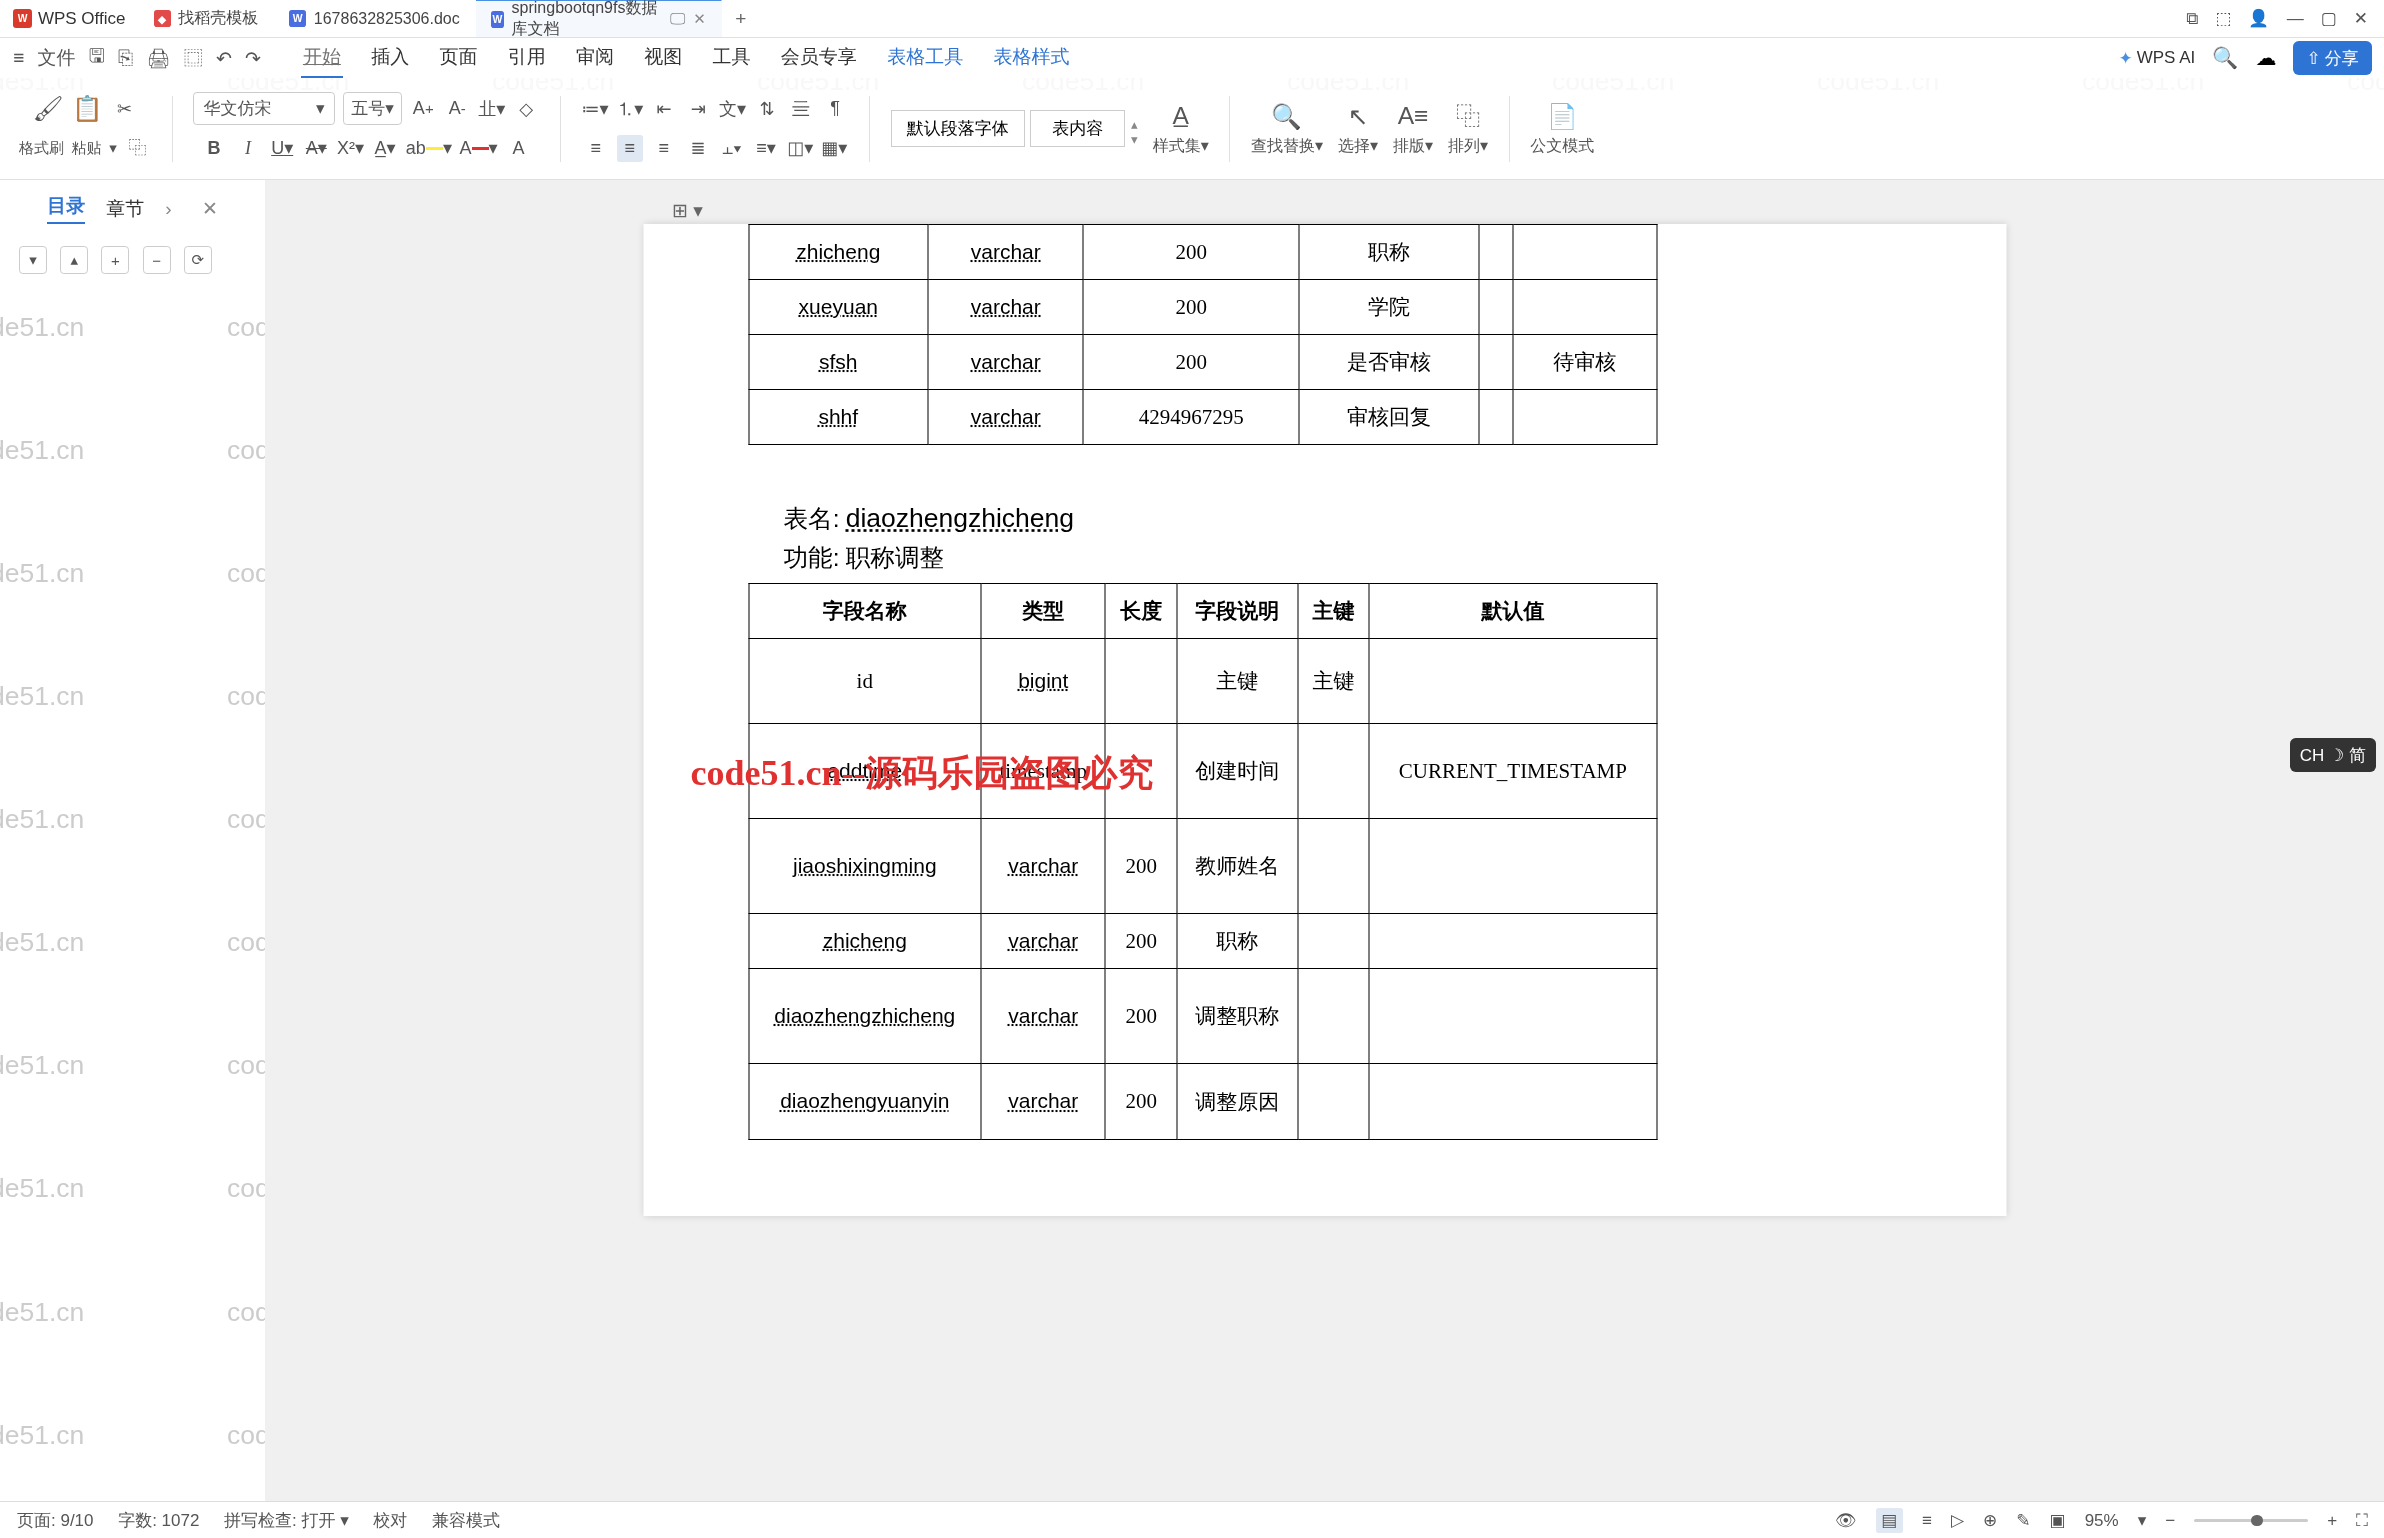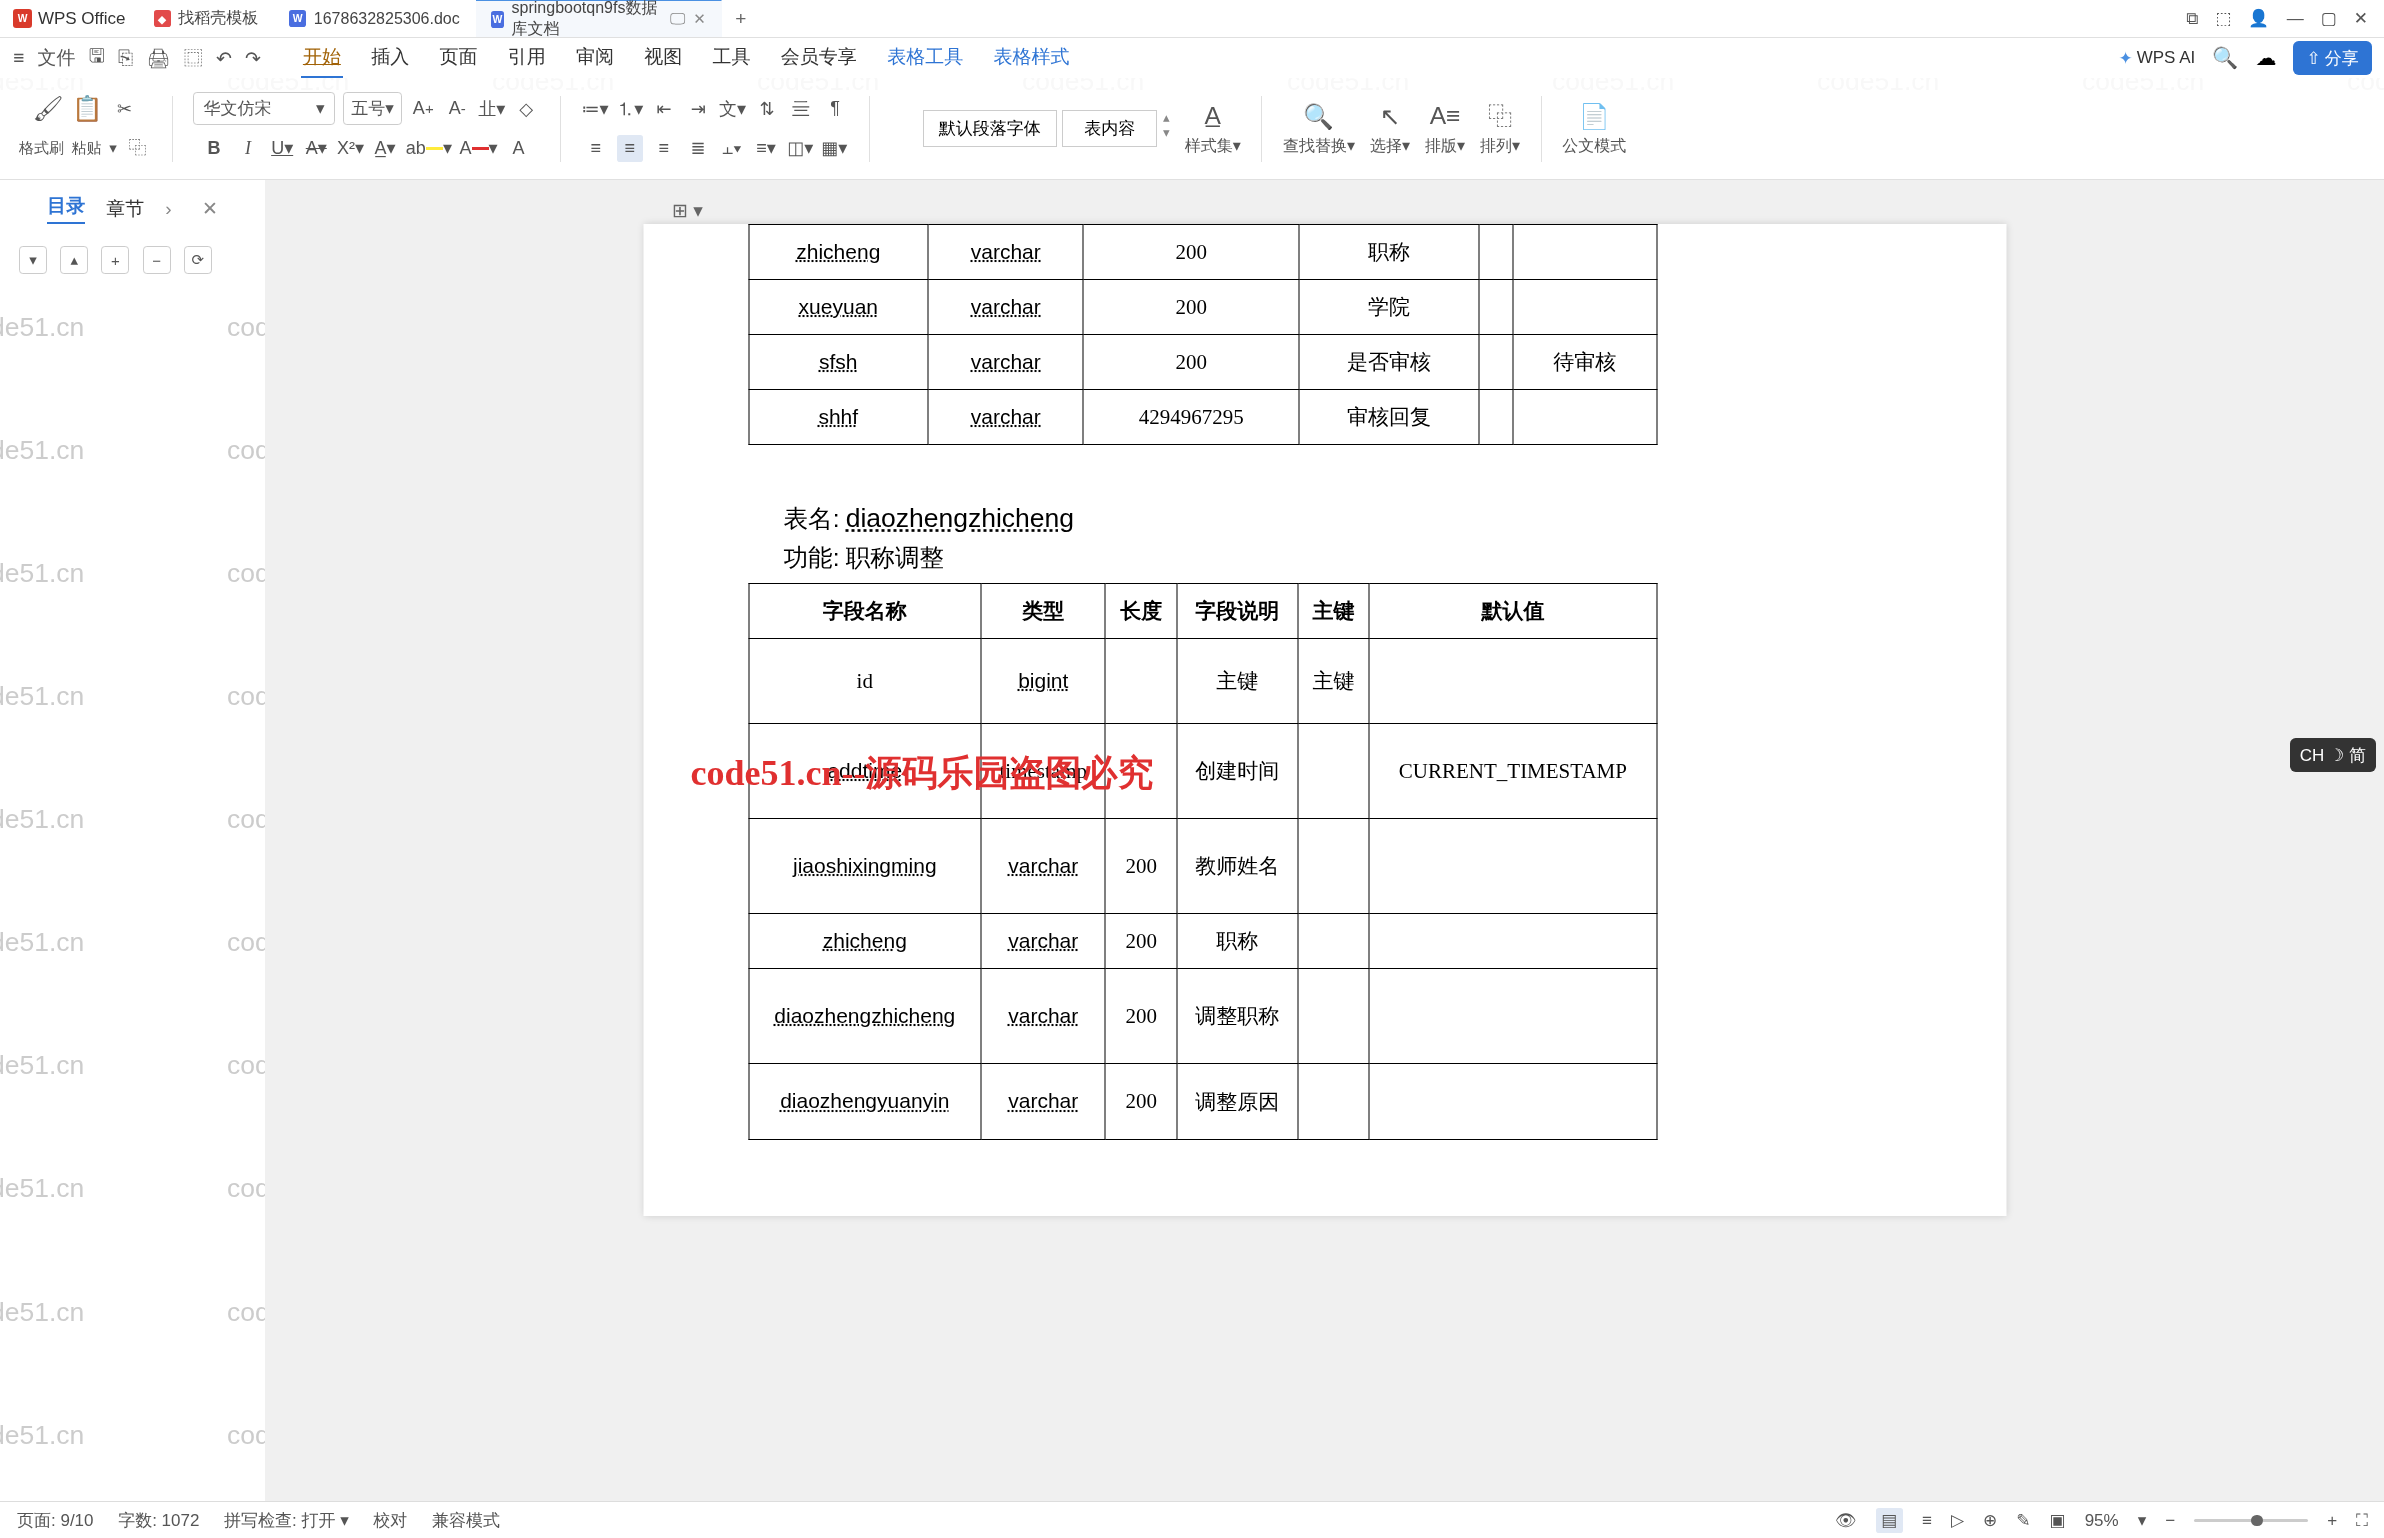--- a/index.html
+++ b/index.html
@@ -24,21 +24,21 @@
 .add-tab { width:38px; display:flex; align-items:center; justify-content:center; color:#666; font-size:19px; cursor:pointer; }
 .win-ctrl { margin-left:auto; display:flex; align-items:center; gap:17px; padding-right:17px; }
 .win-ctrl span { color:#555; font-size:17px; }
 
 
 .menubar { height:40px; display:flex; align-items:center; padding:0 13.2px; gap:21px; position:relative; z-index:2; background:#fff; }
 .menubar .left { display:flex; align-items:center; gap:13.2px; }
 .menubar .left span { color:#555; font-size:19px; }
 .menubar .menus { display:flex; gap:26.5px; margin-left:19px; }
 .menubar .menus span { font-size:19px; color:#333; cursor:pointer; padding:5.7px 1.9px; }
-.menubar .menus span.active { color:#a16207; border-bottom:2.8px solid #2e74d4;text-decoration:underline; }
+.menubar .menus span.active { color:#737373; border-bottom:2.8px solid #2e74d4;text-decoration:underline; }
 .menubar .menus span.blue { color:#2e74d4; }
 .menubar .right { margin-left:auto; display:flex; align-items:center; gap:17px; }
 .wps-ai { display:flex; align-items:center; gap:3.8px; font-size:17px; color:#333; }
 .share-btn { background:#2e74d4; color:#fff; padding:5.7px 13.2px; border-radius:5.7px; font-size:17px; display:flex; align-items:center; gap:3.8px; }
 
 
 .ribbon { height:102px; border-bottom:0.9px solid #e0e0e0; display:flex; align-items:center; padding:0 19px; gap:15px; position:relative; z-index:2; background:rgba(255,255,255,0.85); }
 .rg { display:flex; flex-direction:column; align-items:center; gap:1.9px; font-size:15px; color:#555; }
 .rg .top { display:flex; align-items:center; gap:7.6px; height:38px; }
 .rg .bot { display:flex; align-items:center; gap:7.6px; height:38px; }
@@ -46,21 +46,21 @@
 .sep { width:0.9px; height:66px; background:#e0e0e0; margin:0 5.7px; }
 .font-sel { border:0.9px solid #ccc; border-radius:3.8px; padding:3.8px 9.5px; font-size:17px; min-width:142px; display:flex; justify-content:space-between; align-items:center; background:#fff; }
 .size-sel { border:0.9px solid #ccc; border-radius:3.8px; padding:3.8px 7.6px; font-size:17px; min-width:57px; display:flex; justify-content:space-between; align-items:center; background:#fff; }
 .tbtn { min-width:26.5px; height:26.5px; display:flex; align-items:center; justify-content:center; color:#555; font-size:18px; cursor:pointer; }
 .tbtn.b { font-weight:bold; }
 .tbtn.i { font-style:italic; font-family:serif; }
 .tbtn.u { text-decoration:underline; }
 .tbtn.s { text-decoration:line-through; }
 .color-bar { height:2.8px; width:17px; display:block; }
 .table-sel { display:flex; flex-direction:column; gap:5.7px; }
-.table-sel .row { display:flex; gap:5.7px; align-items:flex-start;margin-left:32px; }
+.table-sel .row { display:flex; gap:5.7px; align-items:flex-end; }
 .table-box { border:0.9px solid #ccc; padding:5.7px 15px; font-size:17px; min-width:132px; text-align:center; background:#fff; }
 .table-box.small { min-width:95px; }
 .vr { display:flex; flex-direction:column; align-items:center; gap:3.8px; }
 .vr .lbl { font-size:16px; color:#555; }
 
 
 .sidebar { position:absolute; left:0; top:180px; width:265px; height:57px; background:#fff; display:flex; align-items:center; padding:0 19px; gap:21px; z-index:2;justify-content:center; }
 .sidebar span { font-size:19px; color:#333; }
 .sidebar .active { color:#2e74d4; border-bottom:2.8px solid #2e74d4; padding-bottom:3.8px; font-weight:600; }
 .sb-tools { position:absolute; left:0; top:246px; display:flex; gap:13.2px; padding:0 19px; z-index:2; }

